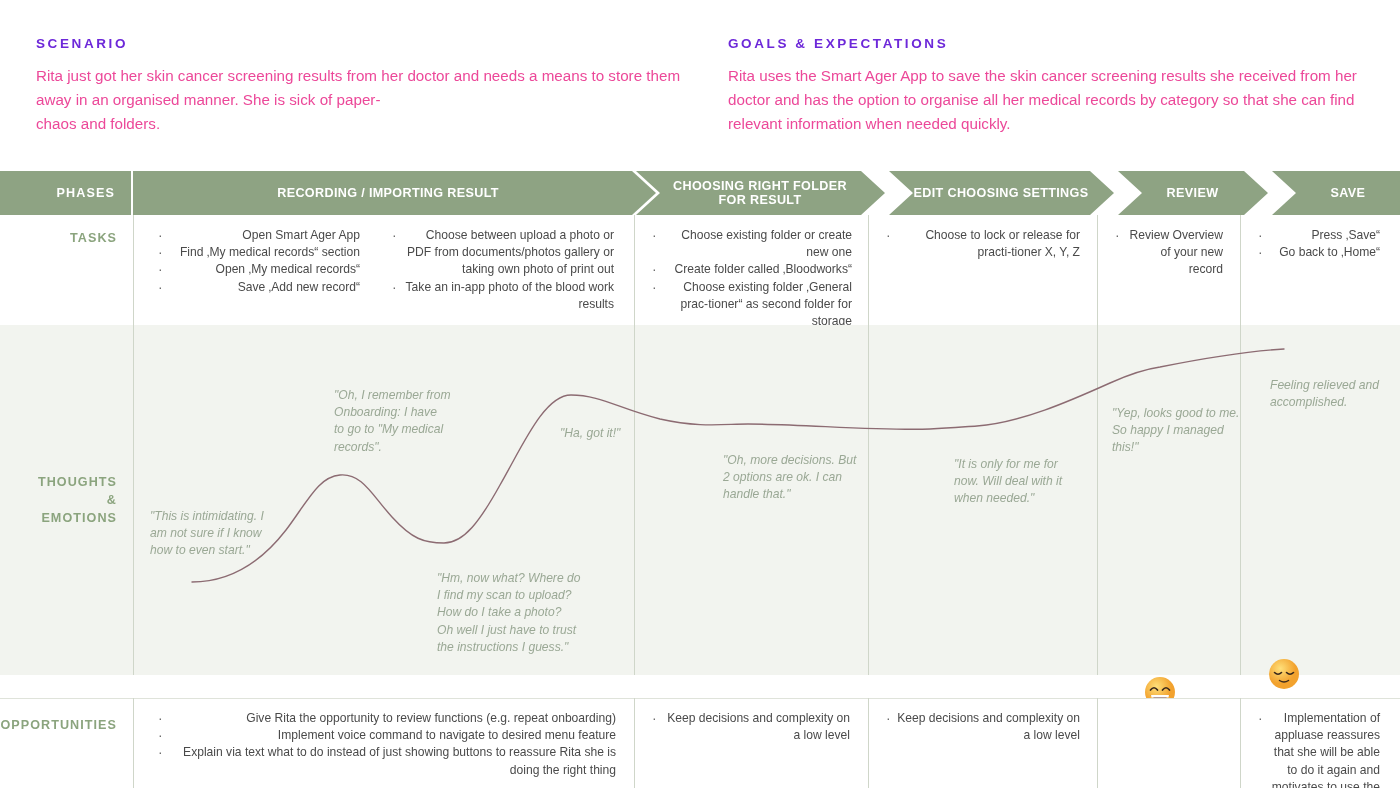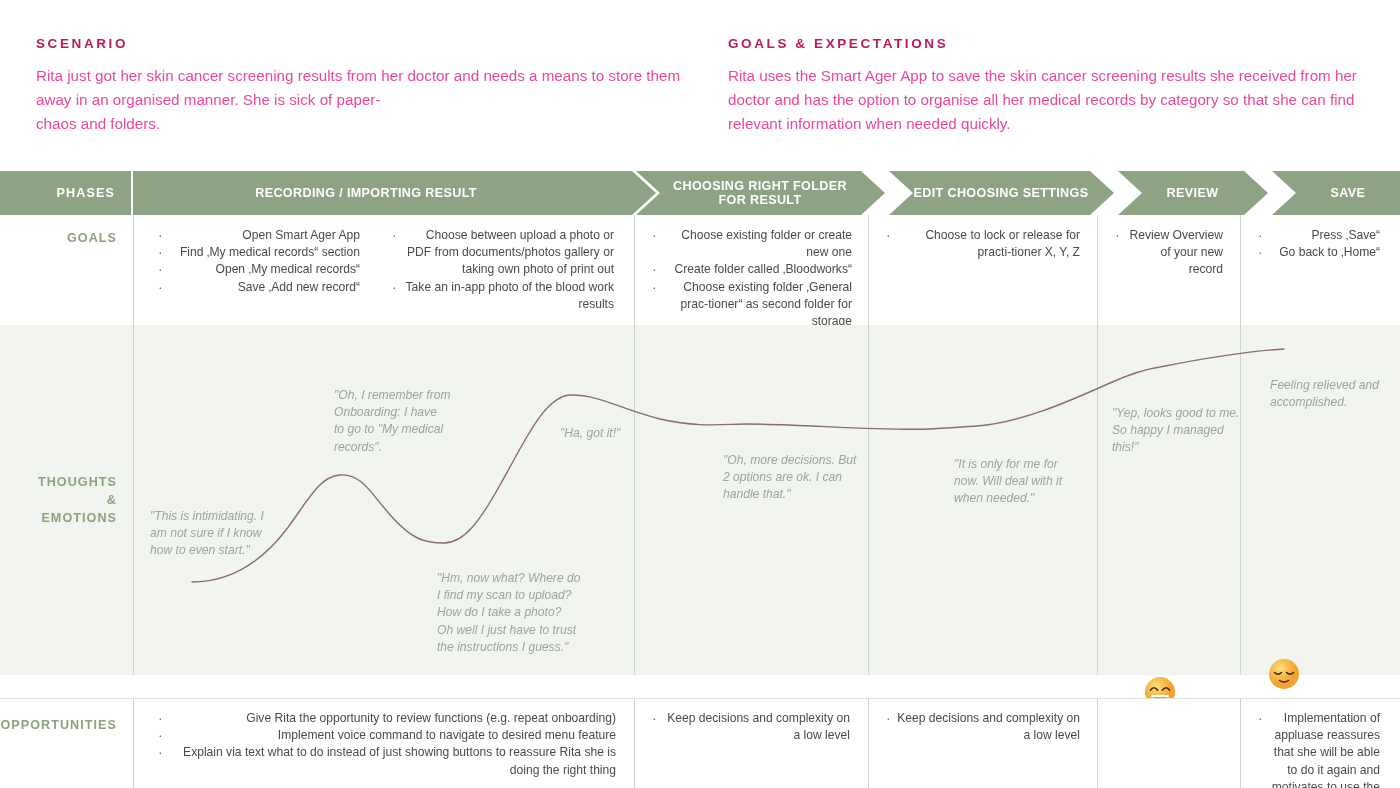--- a/index.html
+++ b/index.html
@@ -10,21 +10,21 @@
     overflow: hidden;
   }
   #root { position: relative; width: 1400px; height: 788px; }
 
   
   .intro { position: absolute; top: 36px; }
   .intro.left  { left: 36px;  width: 650px; }
   .intro.right { left: 728px; width: 640px; }
   .intro-title {
     font-size: 13.5px; font-weight: 700; letter-spacing: 2.6px;
-    color: #be185d; margin-bottom: 13px;
+    color: #6d28d9; margin-bottom: 13px;
   }
   .intro-body {
     font-size: 15.2px; line-height: 1.58; color: #ec4899;
     font-weight: 400;
   }
 
   
   #phases {
     position: absolute; left: 0; top: 171px; width: 1400px; height: 44px;
   }
@@ -113,30 +113,30 @@
 
       <polygon points="636,0 861,0 885,22 861,44 636,44 660,22" fill="#8ea383"></polygon>
 
       <polygon points="889,0 1090,0 1114,22 1090,44 889,44 913,22" fill="#8ea383"></polygon>
 
       <polygon points="1118,0 1244,0 1268,22 1244,44 1118,44 1142,22" fill="#8ea383"></polygon>
 
       <polygon points="1272,0 1400,0 1400,44 1272,44 1296,22" fill="#8ea383"></polygon>
     </svg>
     <div class="phase-label rowhead" style="left: 0px; width: 131px; white-space: pre-line;">PHASES</div>
-    <div class="phase-label" style="left: 116px; width: 500px; white-space: pre-line;">RECORDING / IMPORTING RESULT</div>
+    <div class="phase-label" style="left: 138px; width: 500px; white-space: pre-line;">RECORDING / IMPORTING RESULT</div>
     <div class="phase-label" style="left: 660px; width: 200px; white-space: pre-line;">CHOOSING RIGHT FOLDER
 FOR RESULT</div>
     <div class="phase-label" style="left: 913px; width: 176px; white-space: pre-line;">EDIT CHOOSING SETTINGS</div>
     <div class="phase-label" style="left: 1142px; width: 101px; white-space: pre-line;">REVIEW</div>
     <div class="phase-label" style="left: 1296px; width: 104px; white-space: pre-line;">SAVE</div>
   </div>
 
   <div class="row" id="row-tasks">
-    <div class="rowlabel" style="white-space: pre-line;">GOALS</div>
+    <div class="rowlabel" style="white-space: pre-line;">TASKS</div>
     <div class="vline" style="left:133px;top:0;height:110px"></div>
     <div class="vline" style="left:634px;top:0;height:110px"></div>
     <div class="vline" style="left:868px;top:0;height:110px"></div>
     <div class="vline" style="left:1097px;top:0;height:110px"></div>
     <div class="vline" style="left:1240px;top:0;height:110px"></div>
 
     <div class="cell" style="left:144px;width:230px">
       <ul class="bullets">
           <li>Open Smart Ager App</li>
           <li>Find ‚My medical records“ section</li>

